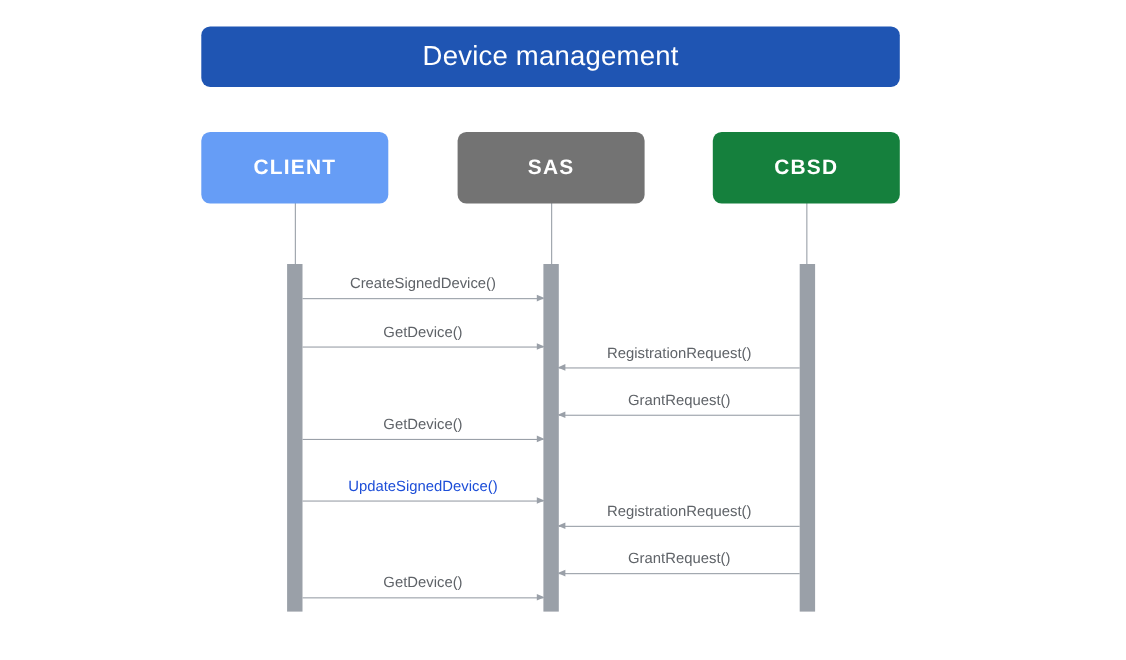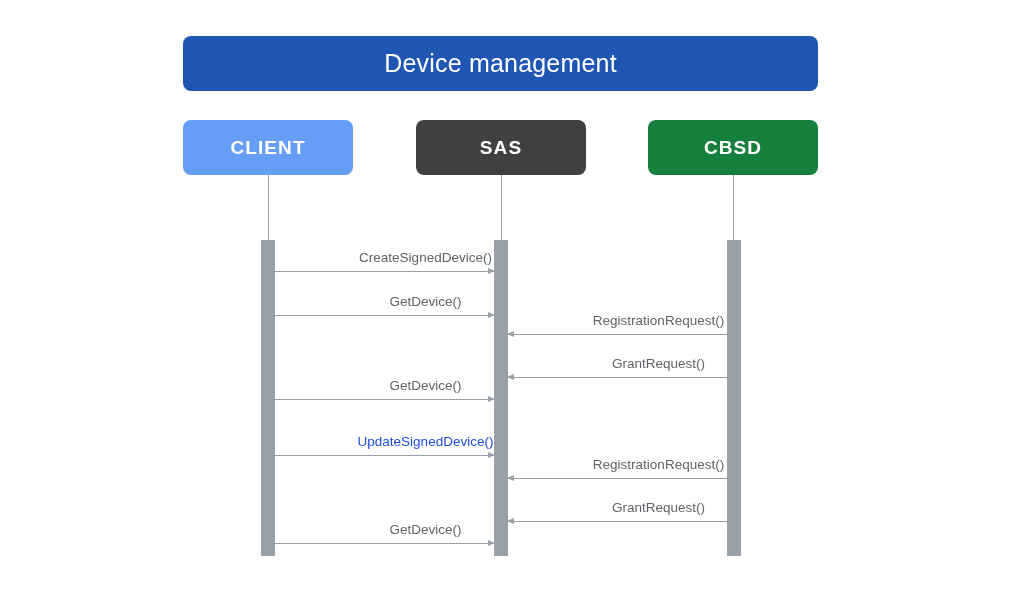--- a/index.html
+++ b/index.html
@@ -16,21 +16,21 @@
   #canvas {
     position: relative;
     width: 1024px;
     height: 600px;
   }
 
   
   .title-bar {
     position: absolute;
     left: 183px;
-    top: 36px;
+    top: 24px;
     width: 635px;
     height: 55px;
     border-radius: 8px;
     display: flex;
     align-items: center;
     justify-content: center;
     box-sizing: border-box;
   }
   .title-bar .title-text {
     color: #ffffff;
@@ -38,21 +38,21 @@
     font-weight: 400;
     letter-spacing: 0.2px;
     line-height: 1;
   }
 
   
   .participant {
     position: absolute;
     top: 120px;
     width: 170px;
-    height: 55px;
+    height: 65px;
     border-radius: 8px;
     display: flex;
     align-items: center;
     justify-content: center;
     box-sizing: border-box;
   }
   .participant .participant-label {
     color: #ffffff;
     font-size: 19px;
     font-weight: 700;
@@ -107,21 +107,20 @@
   .msg-label {
     position: absolute;
     bottom: 7px;
     width: 100%;
     text-align: center;
     color: #5f6368;
     font-size: 13.5px;
     font-weight: 400;
     white-space: nowrap;
     line-height: 1;
-    margin-left: 41px;
   }
 </style>
 </head>
 <body>
 
 <div id="canvas">
 
   <div class="title-bar" style="background: rgb(31, 85, 179);">
     <span class="title-text">Device management</span>
   </div>
@@ -129,21 +128,21 @@
   <div id="lifelines-layer">
       <div class="lifeline" style="left: 268px; top: 175px; height: 65px; background: rgb(154, 160, 168);"></div>
       <div class="lifeline" style="left: 501px; top: 175px; height: 65px; background: rgb(154, 160, 168);"></div>
       <div class="lifeline" style="left: 733px; top: 175px; height: 65px; background: rgb(154, 160, 168);"></div>
     </div>
 
   <div id="participants-layer">
       <div class="participant" style="left: 183px; background: rgb(102, 157, 246);">
         <span class="participant-label">CLIENT</span>
       </div>
-      <div class="participant" style="left: 416px; background: #404040;">
+      <div class="participant" style="left: 416px; background: #737373;">
         <span class="participant-label">SAS</span>
       </div>
       <div class="participant" style="left: 648px; background: #15803d;">
         <span class="participant-label">CBSD</span>
       </div>
     </div>
 
   <div id="activations-layer">
       <div class="activation" style="left: 261px; top: 240px; height: 316px; background: rgb(154, 160, 168);"></div>
       <div class="activation" style="left: 494px; top: 240px; height: 316px; background: rgb(154, 160, 168);"></div>

